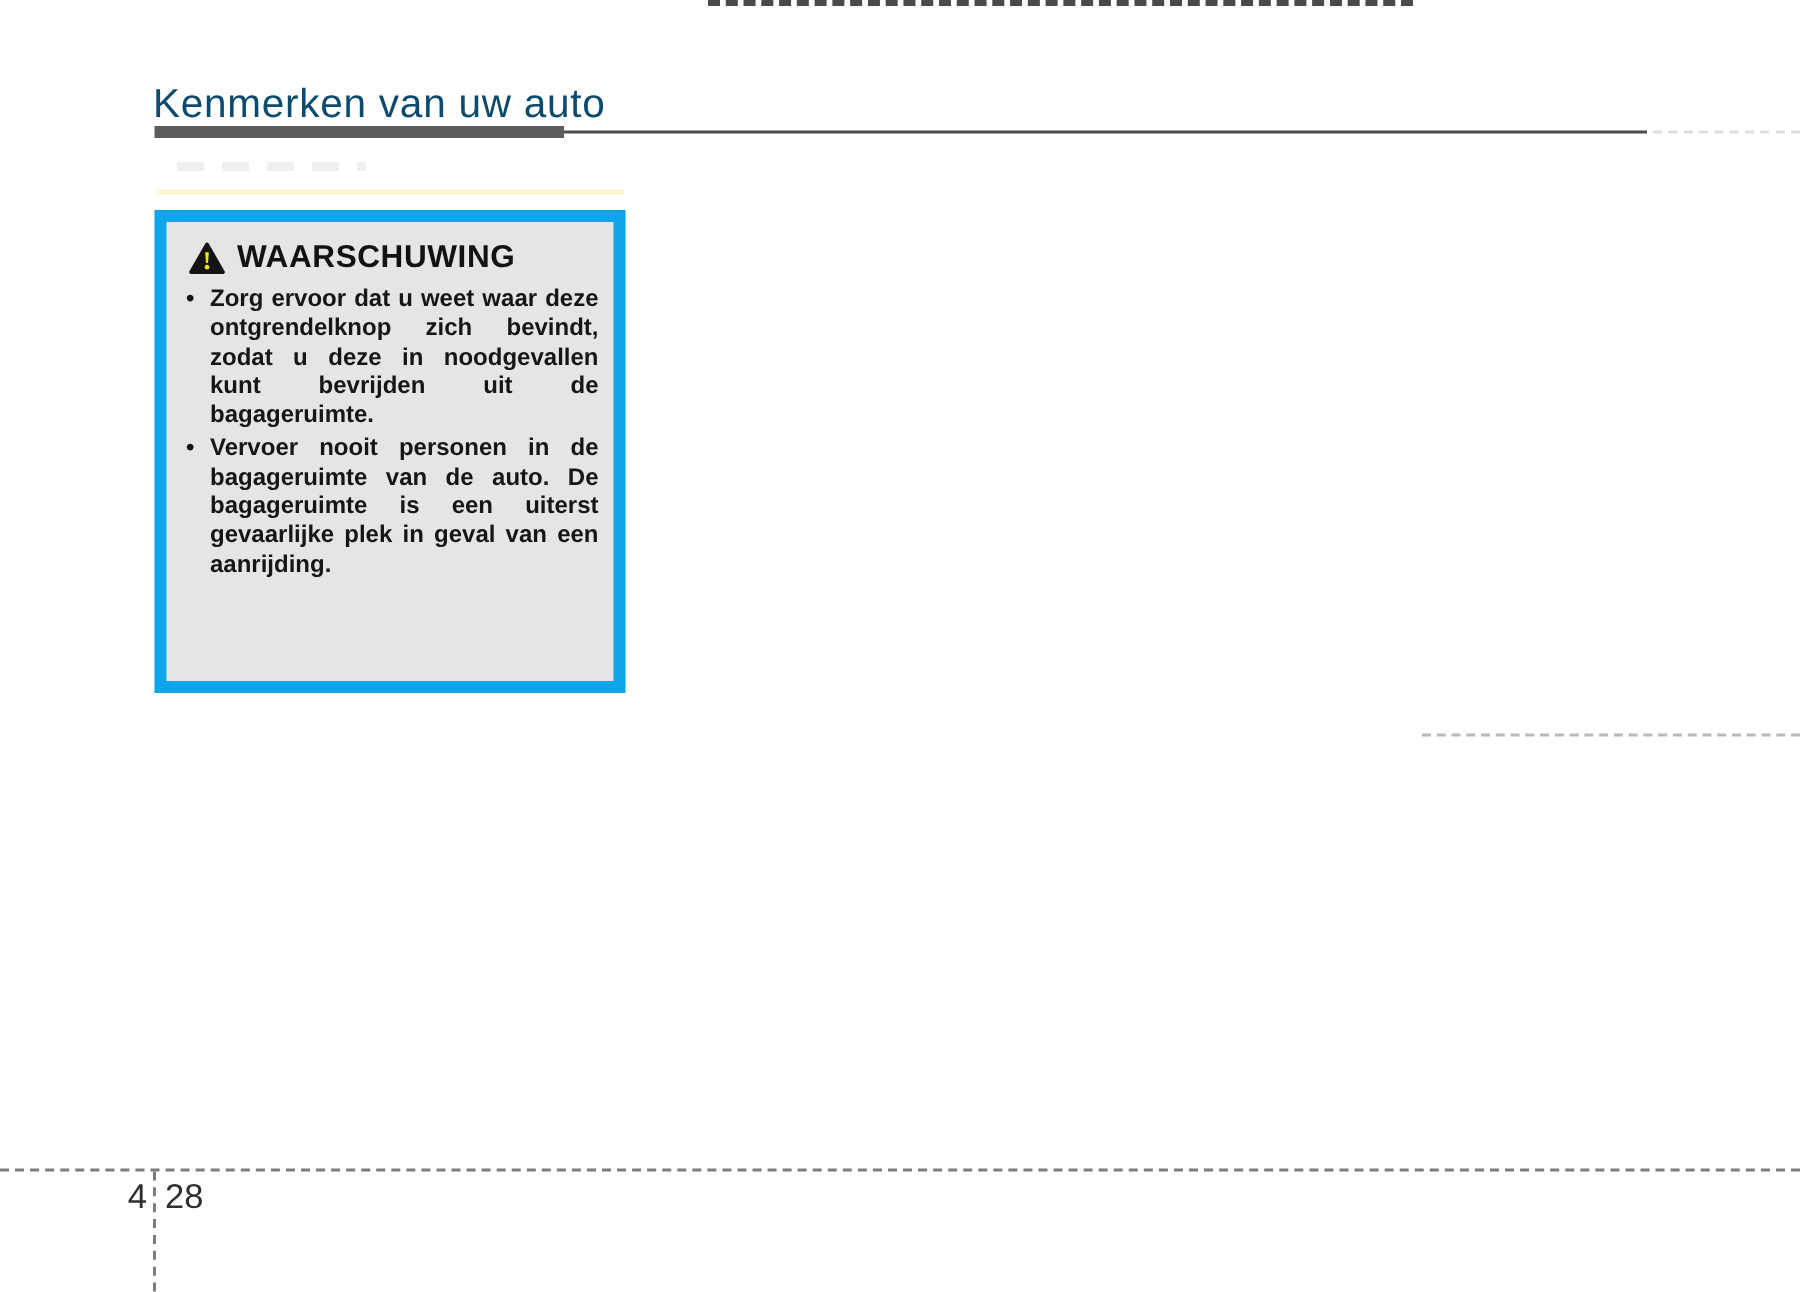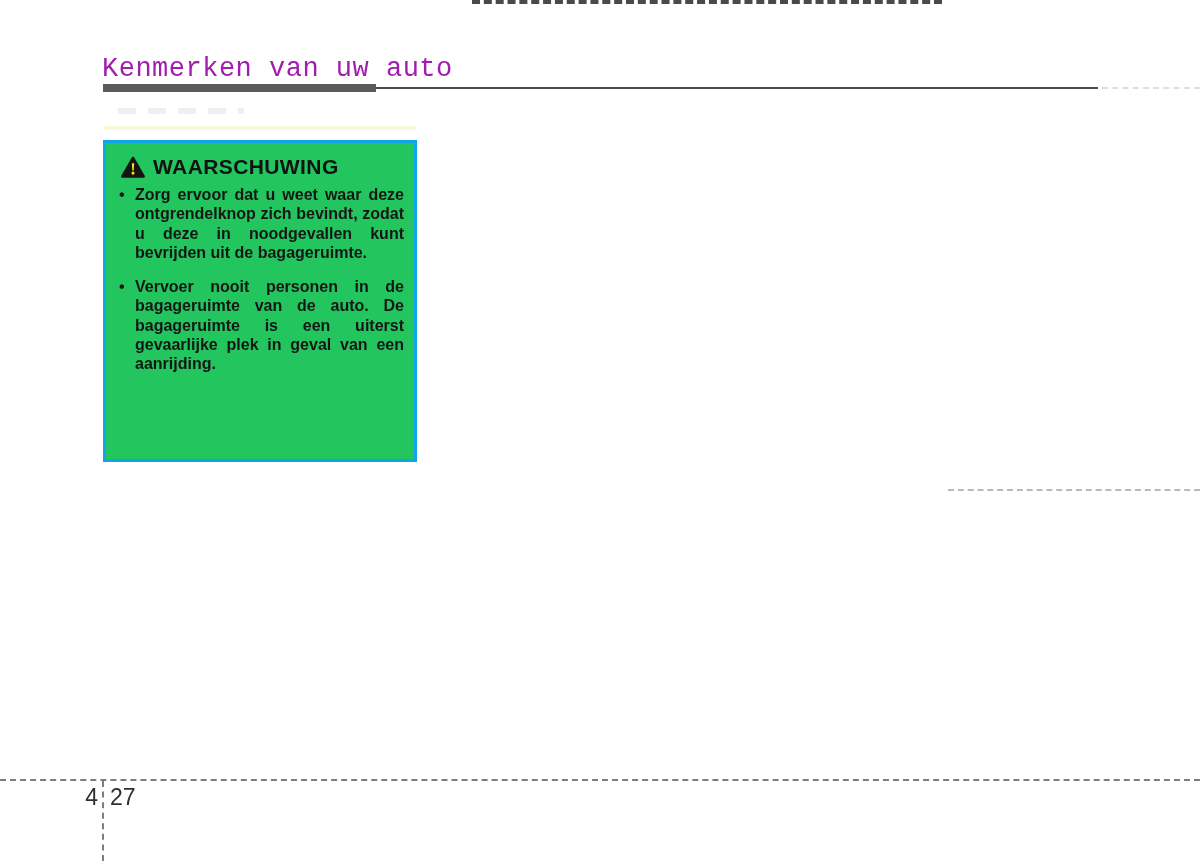--- a/index.html
+++ b/index.html
@@ -30,22 +30,22 @@
     border-top: 2px dashed #b9b9b9;
   }
   .header-rule-dashes {
     position: absolute; left: 1102px; top: 87px; width: 98px; height: 0;
     border-top: 2px dashed #dedede;
   }
 
   
   .section-title {
     position: absolute; left: 102px; top: 54px;
-    font-family: Liberation Mono, monospace;
-    font-size: 27px; color: #a21caf; letter-spacing: 0.5px;
+    font-family: Liberation Sans, sans-serif;
+    font-size: 27px; color: #0c4a6e; letter-spacing: 0.5px;
     white-space: nowrap;
   }
   .header-bar {
     position: absolute; left: 103px; top: 84px; width: 273px; height: 8px;
     background: #5c5c5c;
   }
   .header-rule {
     position: absolute; left: 376px; top: 87px; width: 722px; height: 2px;
     background: #4c4c4c;
   }
@@ -56,42 +56,42 @@
     background: repeating-linear-gradient(90deg, #efefef 0 18px, transparent 18px 30px);
   }
   .scan-bleed {
     position: absolute; left: 104px; top: 126px; width: 312px; height: 4px;
     background: #fbf7da;
   }
 
   
   .warning-box {
     position: absolute; left: 103px; top: 140px; width: 314px; height: 322px;
-    background: #22c55e;
-    border: 3px solid #0ea5e9;
+    background: #e5e5e5;
+    border: 8px solid #0ea5e9;
     padding: 9px 10px 8px 12px;
   }
   .warning-header {
     display: flex; align-items: center; gap: 8px;
     margin: 2px 0 6px 3px; height: 25px;
   }
   .warning-icon { width: 24px; height: 22px; flex: 0 0 auto; }
   .warning-title {
     font-size: 21px; font-weight: bold; color: #121212;
     letter-spacing: 0.4px; white-space: nowrap;
   }
   .warning-list { list-style: none; }
   .warning-list li {
     position: relative;
     padding-left: 17px;
     font-size: 16px; font-weight: bold; color: #161616;
     line-height: 19.3px;
     text-align: justify;
     -webkit-hyphens: none; hyphens: none;
-    margin-top: 15px;
+    margin-top: 3px;
   }
   .warning-list li:first-child { margin-top: 0; }
   .warning-list li::before {
     content: "\2022";
     position: absolute; left: 1px; top: 0;
   }
 
   
   .footer-chapter {
     position: absolute; left: 64px; top: 784px; width: 34px;
@@ -128,13 +128,13 @@
     </svg>
     <span class="warning-title">WAARSCHUWING</span>
   </div>
   <ul class="warning-list">
     <li>Zorg ervoor dat u weet waar deze ontgrendelknop zich bevindt, zodat u deze in noodgevallen kunt bevrijden uit de bagageruimte.</li>
     <li>Vervoer nooit personen in de bagageruimte van de auto. De bagageruimte is een uiterst gevaarlijke plek in geval van een aanrijding.</li>
   </ul>
 </div>
 
 <div class="footer-chapter">4</div>
-<div class="footer-page">27</div>
+<div class="footer-page">28</div>
 
 </body></html>

